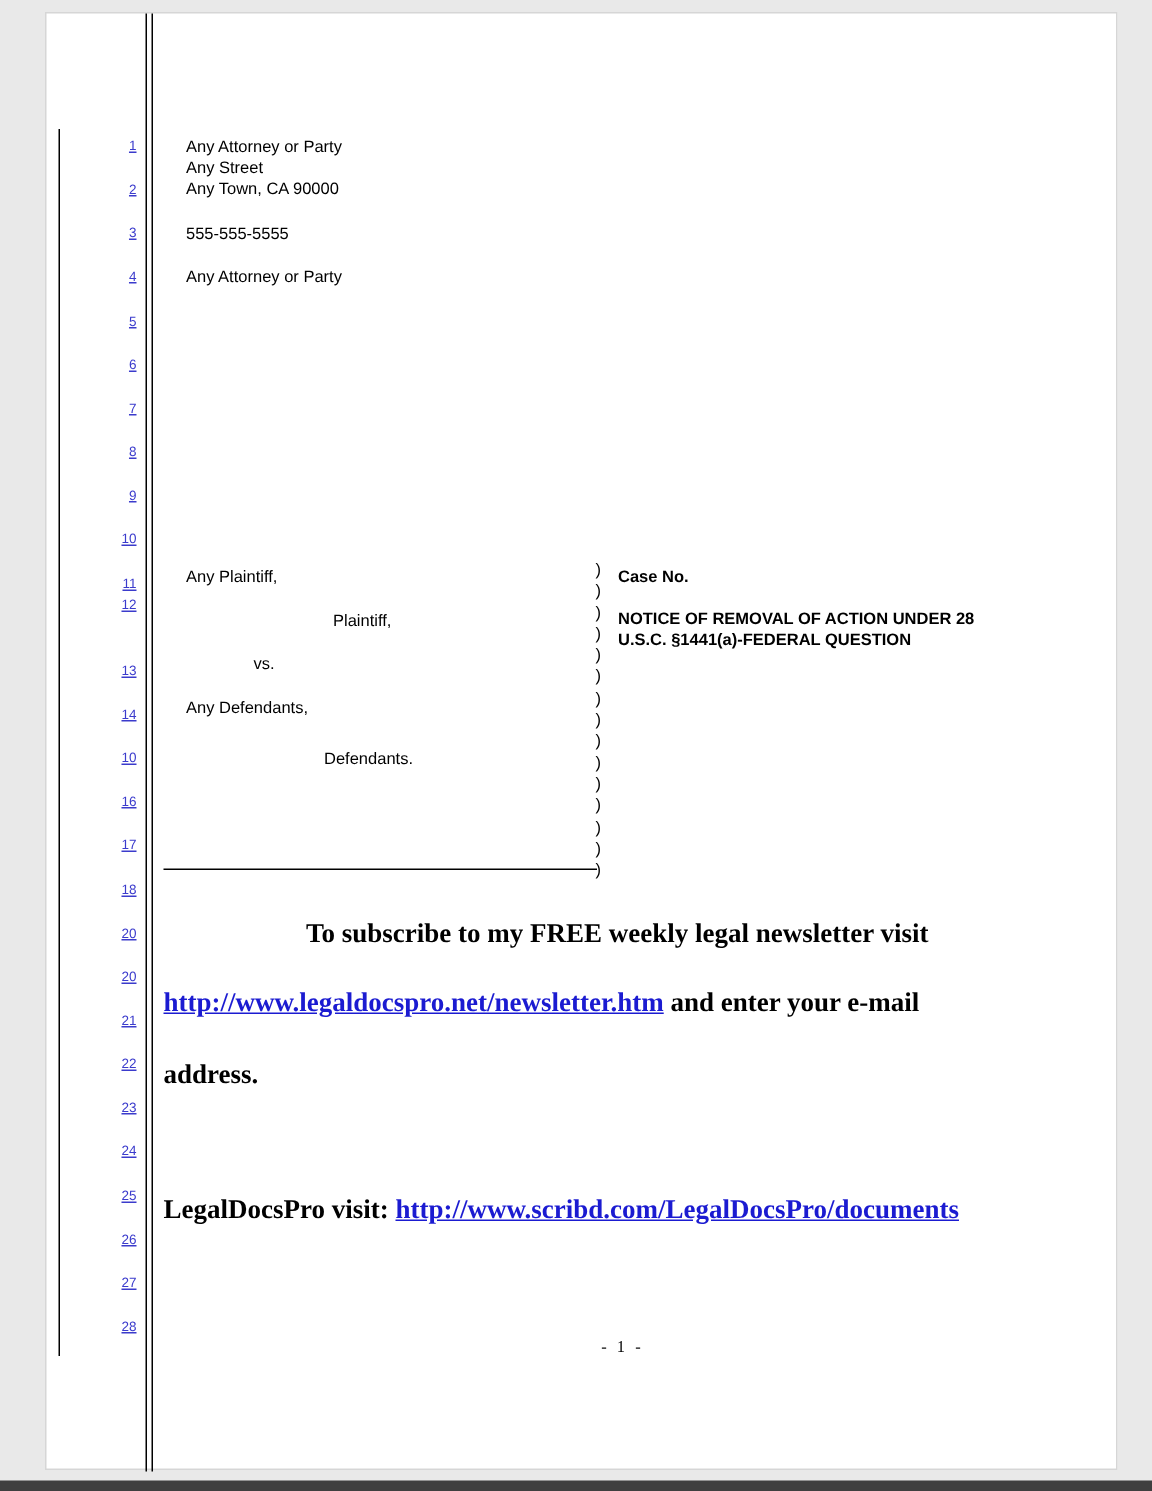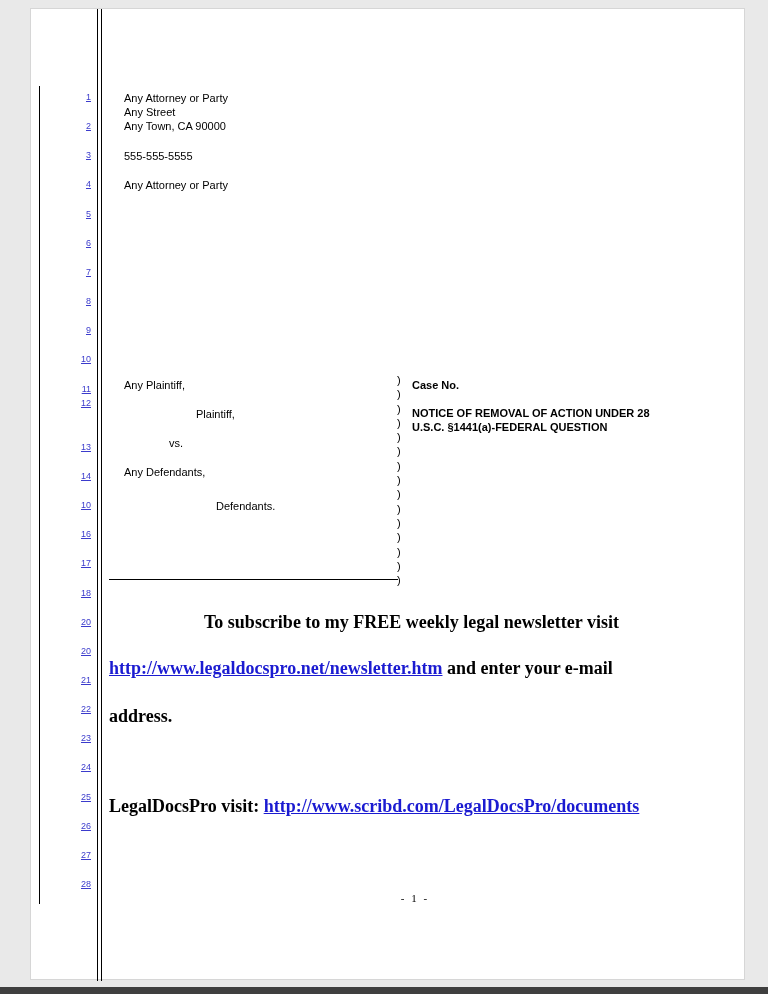--- a/index.html
+++ b/index.html
@@ -134,21 +134,21 @@
       </div>
 
     <div class="t sans" style="left:80px; top:83px;">Any Attorney or Party</div>
     <div class="t sans" style="left:80px; top:97px;">Any Street</div>
     <div class="t sans" style="left:80px; top:111px;">Any Town, CA 90000</div>
     <div class="t sans" style="left:80px; top:141px;">555-555-5555</div>
     <div class="t sans" style="left:80px; top:170px;">Any Attorney or Party</div>
 
 
     <div class="t sans" style="left:80px;  top:370px;">Any Plaintiff,</div>
-    <div class="t sans" style="left:152px; top:399px;">Plaintiff,</div>
+    <div class="t sans" style="left:178px; top:399px;">Plaintiff,</div>
     <div class="t sans" style="left:125px; top:428px;">vs.</div>
     <div class="t sans" style="left:80px;  top:457px;">Any Defendants,</div>
     <div class="t sans" style="left:172px; top:491px;">Defendants.</div>
 
     <div class="t parens" style="left:366px; top:364px;">)
 )
 )
 )
 )
 )

